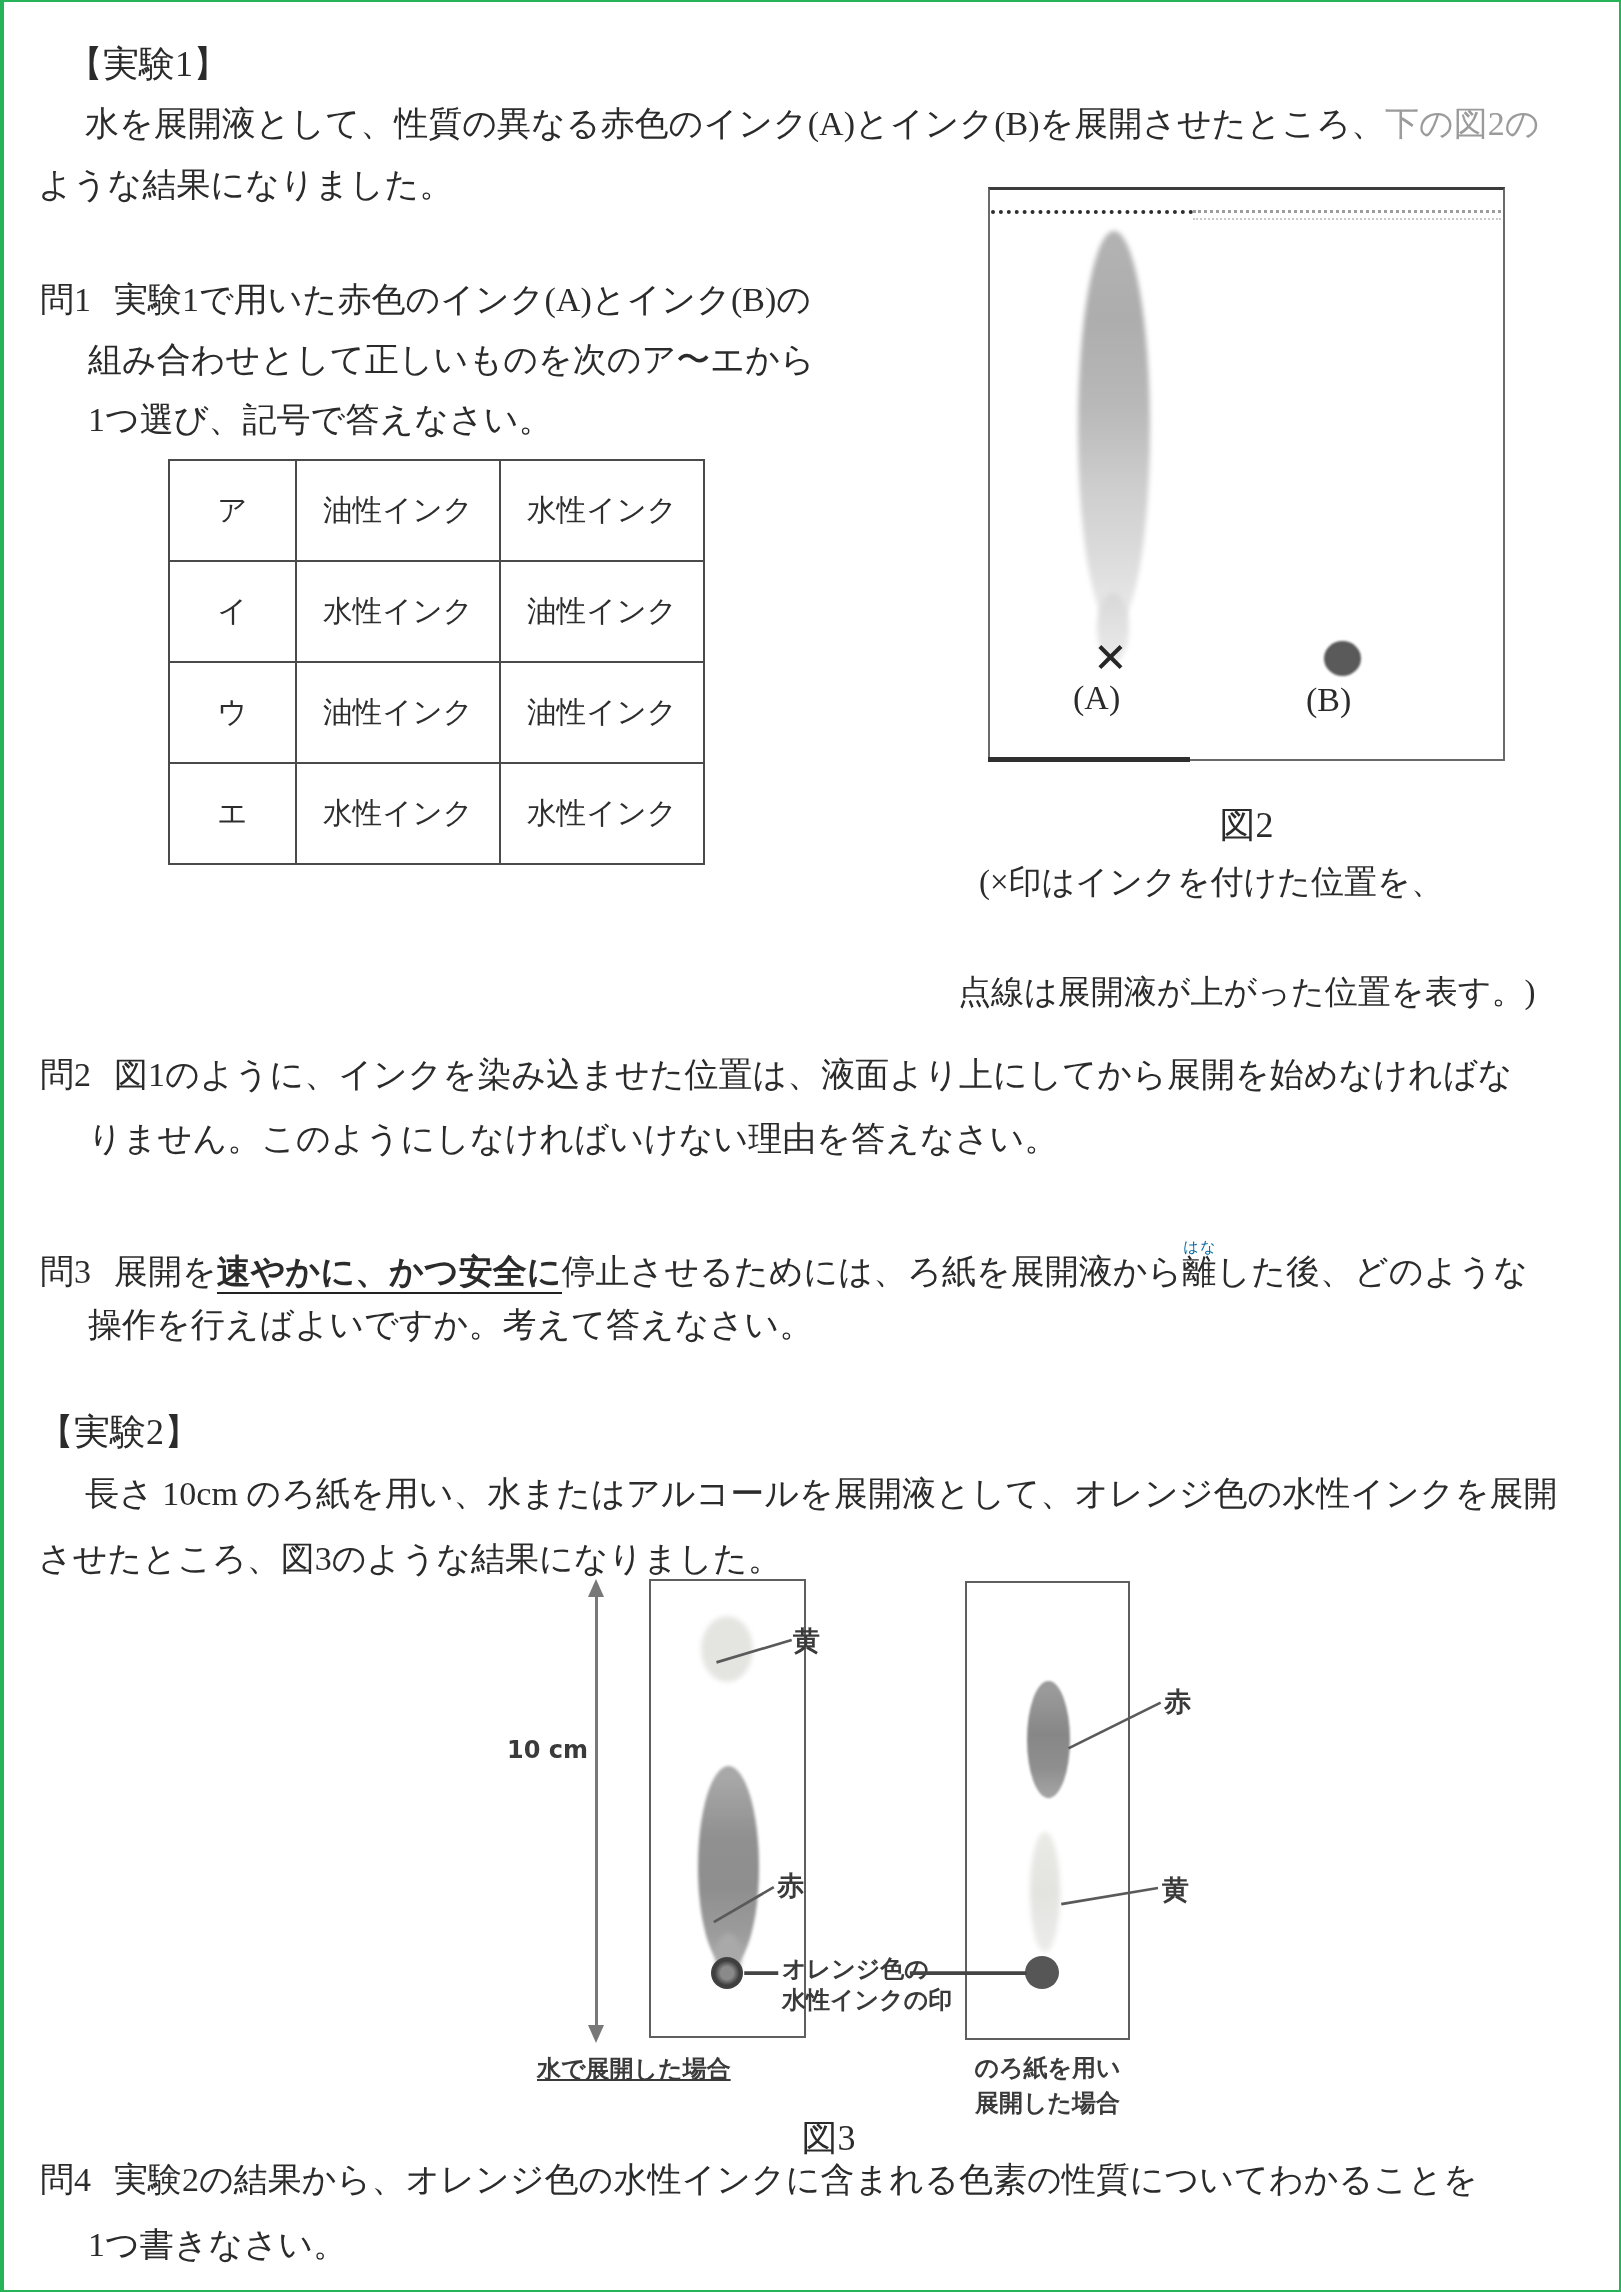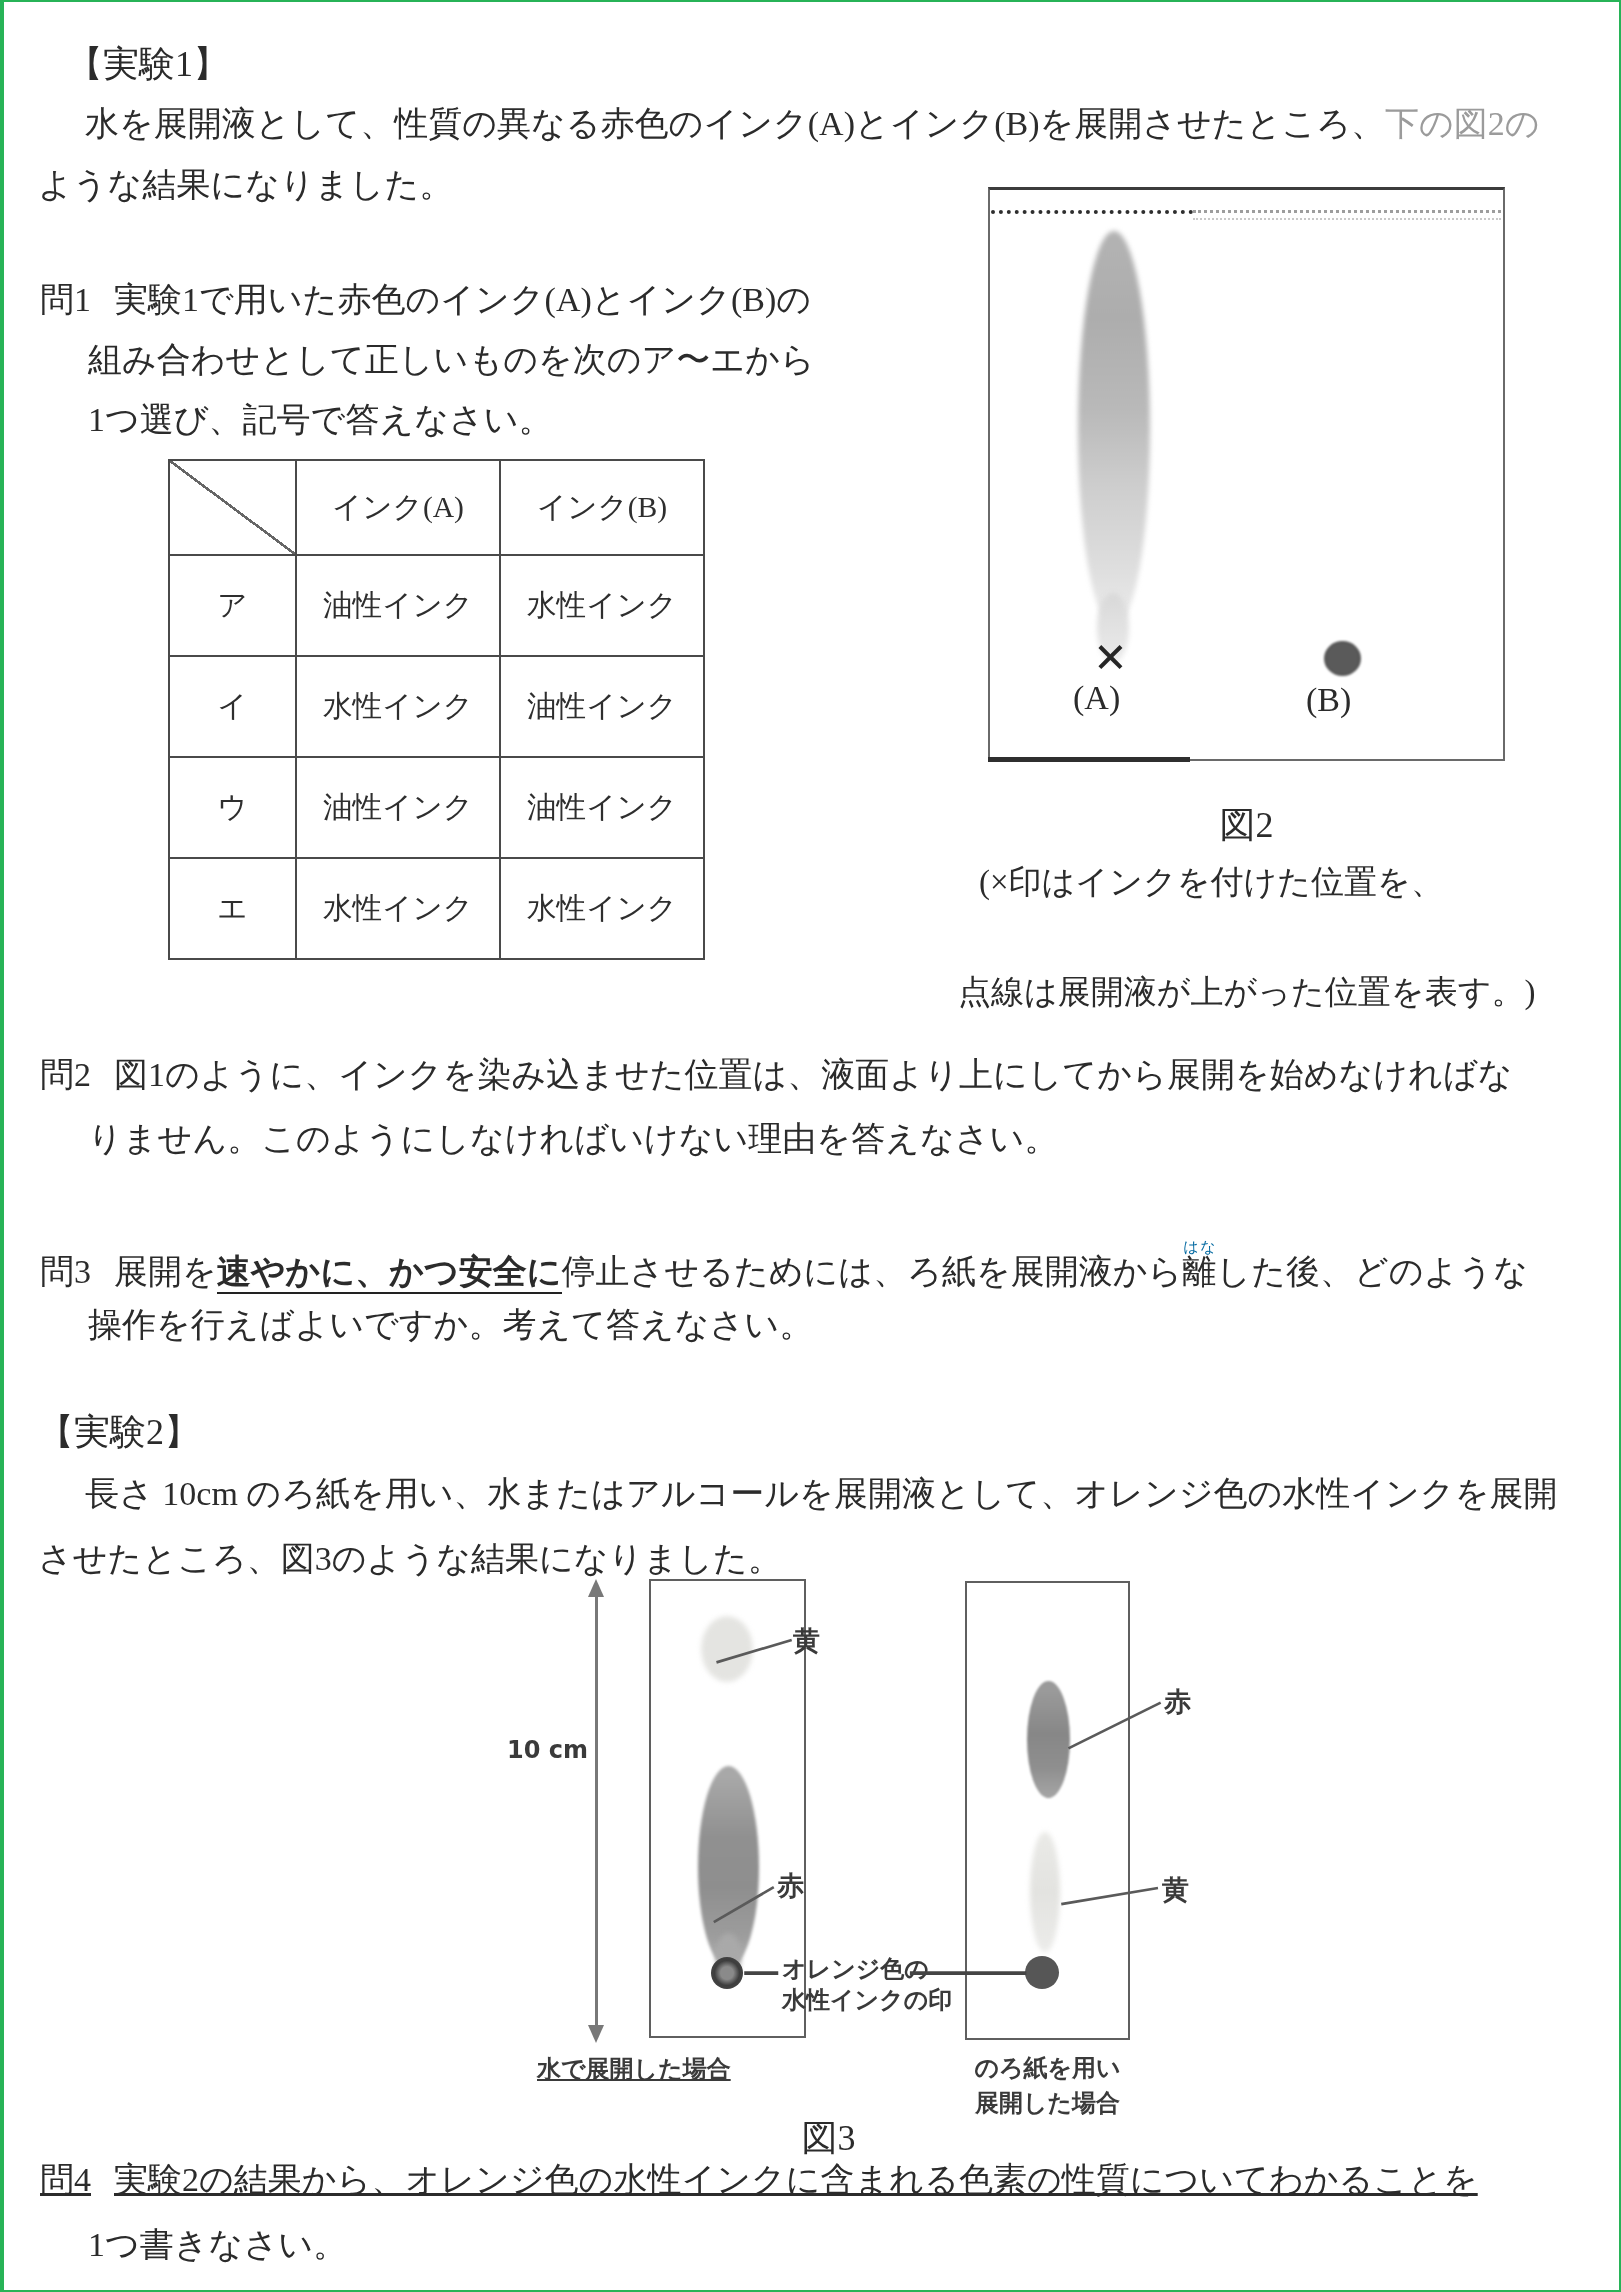--- a/index.html
+++ b/index.html
@@ -76,25 +76,20 @@
 
 <div class="abs t38" style="left:85px;top:104px;"><span>水を展開液として、性質の異なる赤色のインク(A)とインク(B)を展開させたところ、</span><span class="faded">下の図2の</span></div>
 <div class="abs t38" style="left:38px;top:165px;">ような結果になりました。</div>
 
 <div class="abs t38" style="left:40px;top:280px;"><span class="qlabel">問1</span><span>実験1で用いた赤色のインク(A)とインク(B)の</span></div>
 <div class="abs t38" style="left:88px;top:340px;">組み合わせとして正しいものを次のア〜エから</div>
 <div class="abs t38" style="left:88px;top:400px;">1つ選び、記号で答えなさい。</div>
 
 <table class="tbl">
   <tbody>
-      <tr class="hrow">
-    <td class="c0 diag"></td>
-    <td class="c1">インク(A)</td>
-    <td class="c2">インク(B)</td>
-  </tr>
   <tr class="drow">
     <td class="c0">ア</td>
     <td class="c1">油性インク</td>
     <td class="c2">水性インク</td>
   </tr>
   <tr class="drow">
     <td class="c0">イ</td>
     <td class="c1">水性インク</td>
     <td class="c2">油性インク</td>
   </tr>
@@ -171,15 +166,15 @@
   <div>水性インクの印</div>
 </div>
 
 <div class="abs gothic" style="left:537px;top:2053px;width:197px;font-size:24px;text-align:left;text-decoration:underline;">水で展開した場合</div>
 <div class="abs gothic" style="left:931px;top:2051px;width:233px;font-size:24px;text-align:center;line-height:1.45;">
   <div>のろ紙を用い</div>
   <div>展開した場合</div>
 </div>
 <div class="abs t40 figcap" style="left:757px;top:2119px;width:143px;">図3</div>
 
-<div class="abs t38" style="left:40px;top:2160px;text-decoration:underline;"><span class="qlabel">問4</span><span>実験2の結果から、オレンジ色の水性インクに含まれる色素の性質についてわかることを</span></div>
+<div class="abs t38" style="left:40px;top:2160px;"><span class="qlabel">問4</span><span>実験2の結果から、オレンジ色の水性インクに含まれる色素の性質についてわかることを</span></div>
 <div class="abs t38" style="left:88px;top:2225px;">1つ書きなさい。</div>
 
 
 </body></html>

